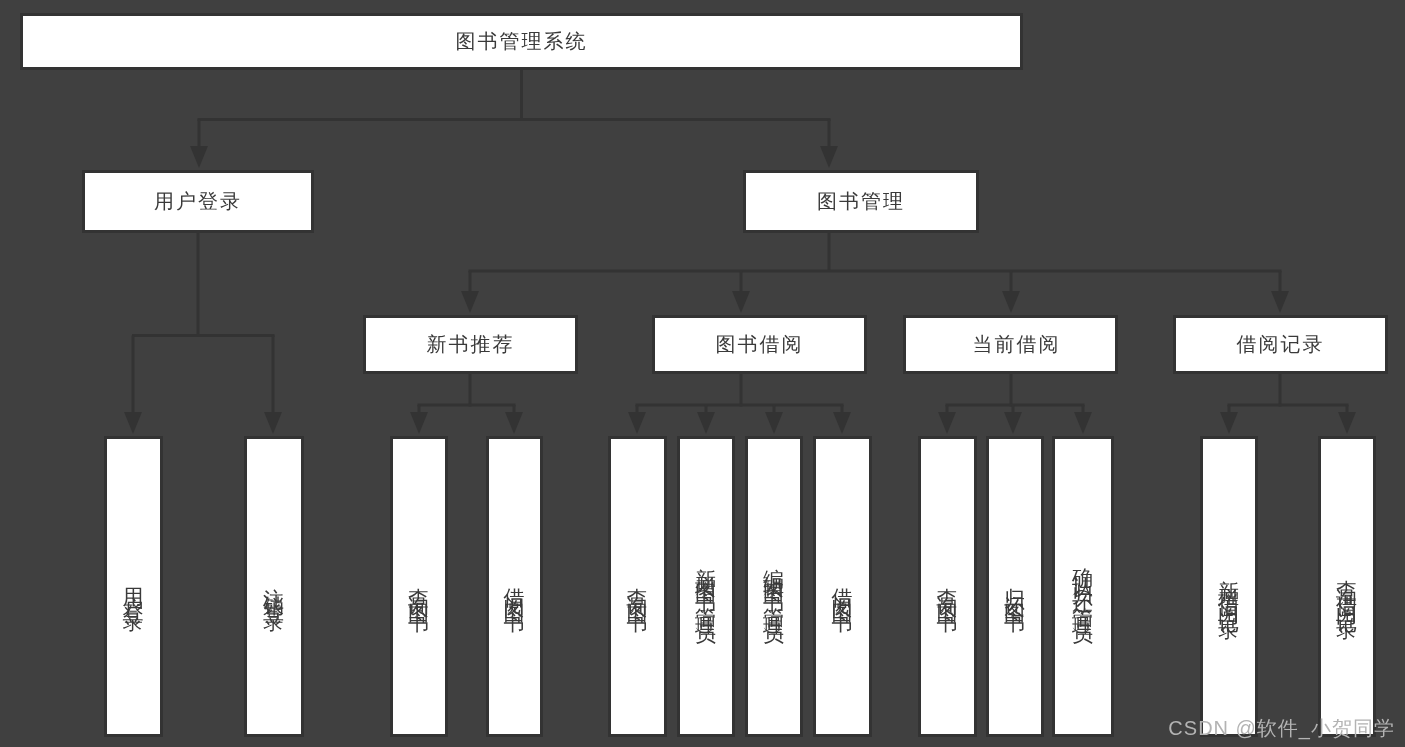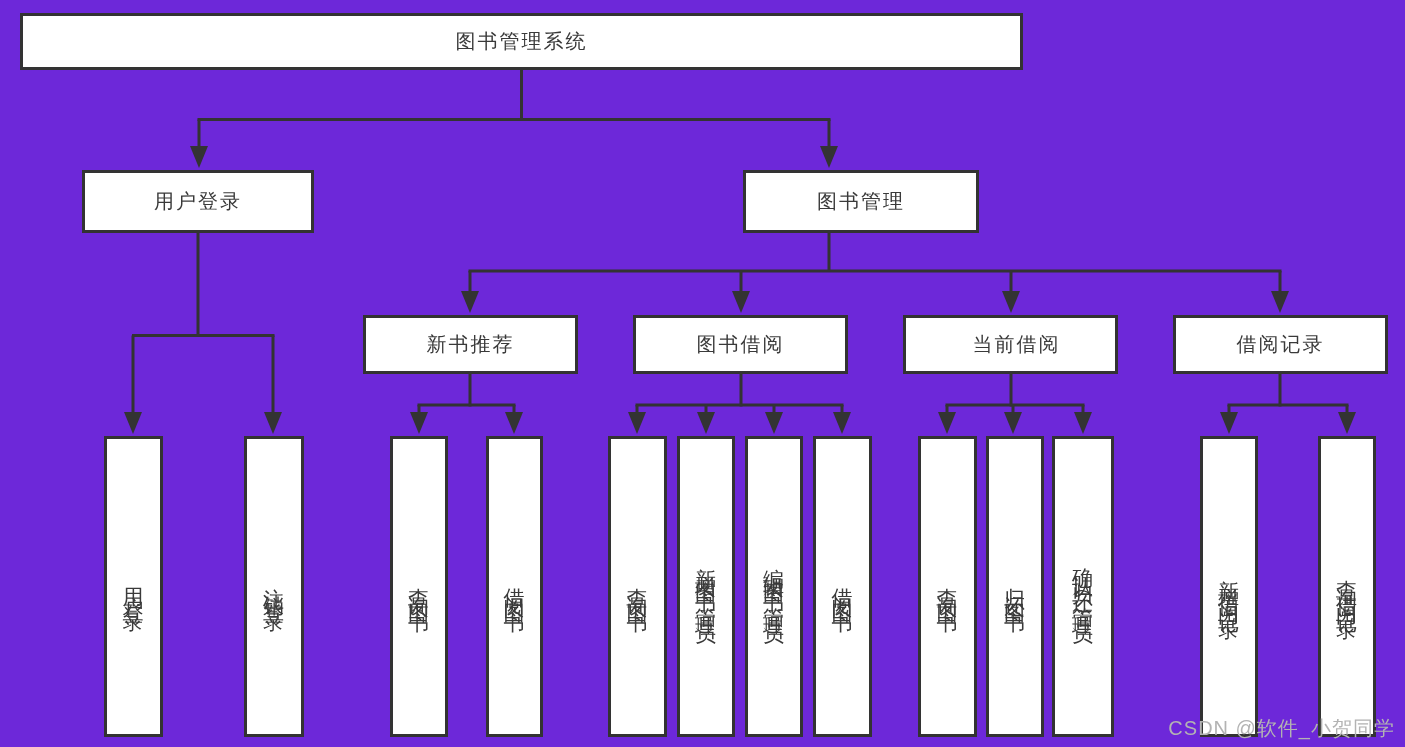--- a/index.html
+++ b/index.html
@@ -1,20 +1,20 @@
 <!DOCTYPE html>
 <html><head>
 <meta charset="utf-8">
 <style>
   html, body { margin: 0; padding: 0; background: #ffffff; }
   #canvas {
     position: relative;
     width: 1405px;
     height: 747px;
-    background: #6d28d9;
+    background: #404040;
     font-family: "Liberation Sans", "DejaVu Sans", sans-serif;
     overflow: hidden;
   }
   #connectors {
     position: absolute;
     left: 0; top: 0;
     width: 1405px; height: 747px;
   }
   .node {
     position: absolute;
@@ -135,21 +135,21 @@
   <div class="node hbox" style="left:82px; top:170px; width:232px; height:63px;">
     <span>用户登录</span>
   </div>
   <div class="node hbox" style="left:743px; top:170px; width:236px; height:63px;">
     <span>图书管理</span>
   </div>
 
   <div class="node hbox" style="left:363px; top:315px; width:215px; height:59px;">
     <span>新书推荐</span>
   </div>
-  <div class="node hbox" style="left:633px; top:315px; width:215px; height:59px;">
+  <div class="node hbox" style="left:652px; top:315px; width:215px; height:59px;">
     <span>图书借阅</span>
   </div>
   <div class="node hbox" style="left:903px; top:315px; width:215px; height:59px;padding-left:12px;">
     <span>当前借阅</span>
   </div>
   <div class="node hbox" style="left:1173px; top:315px; width:215px; height:59px;">
     <span>借阅记录</span>
   </div>
 
   <div class="node vbox" style="left:104px; top:436px; width:59px; height:301px;">

